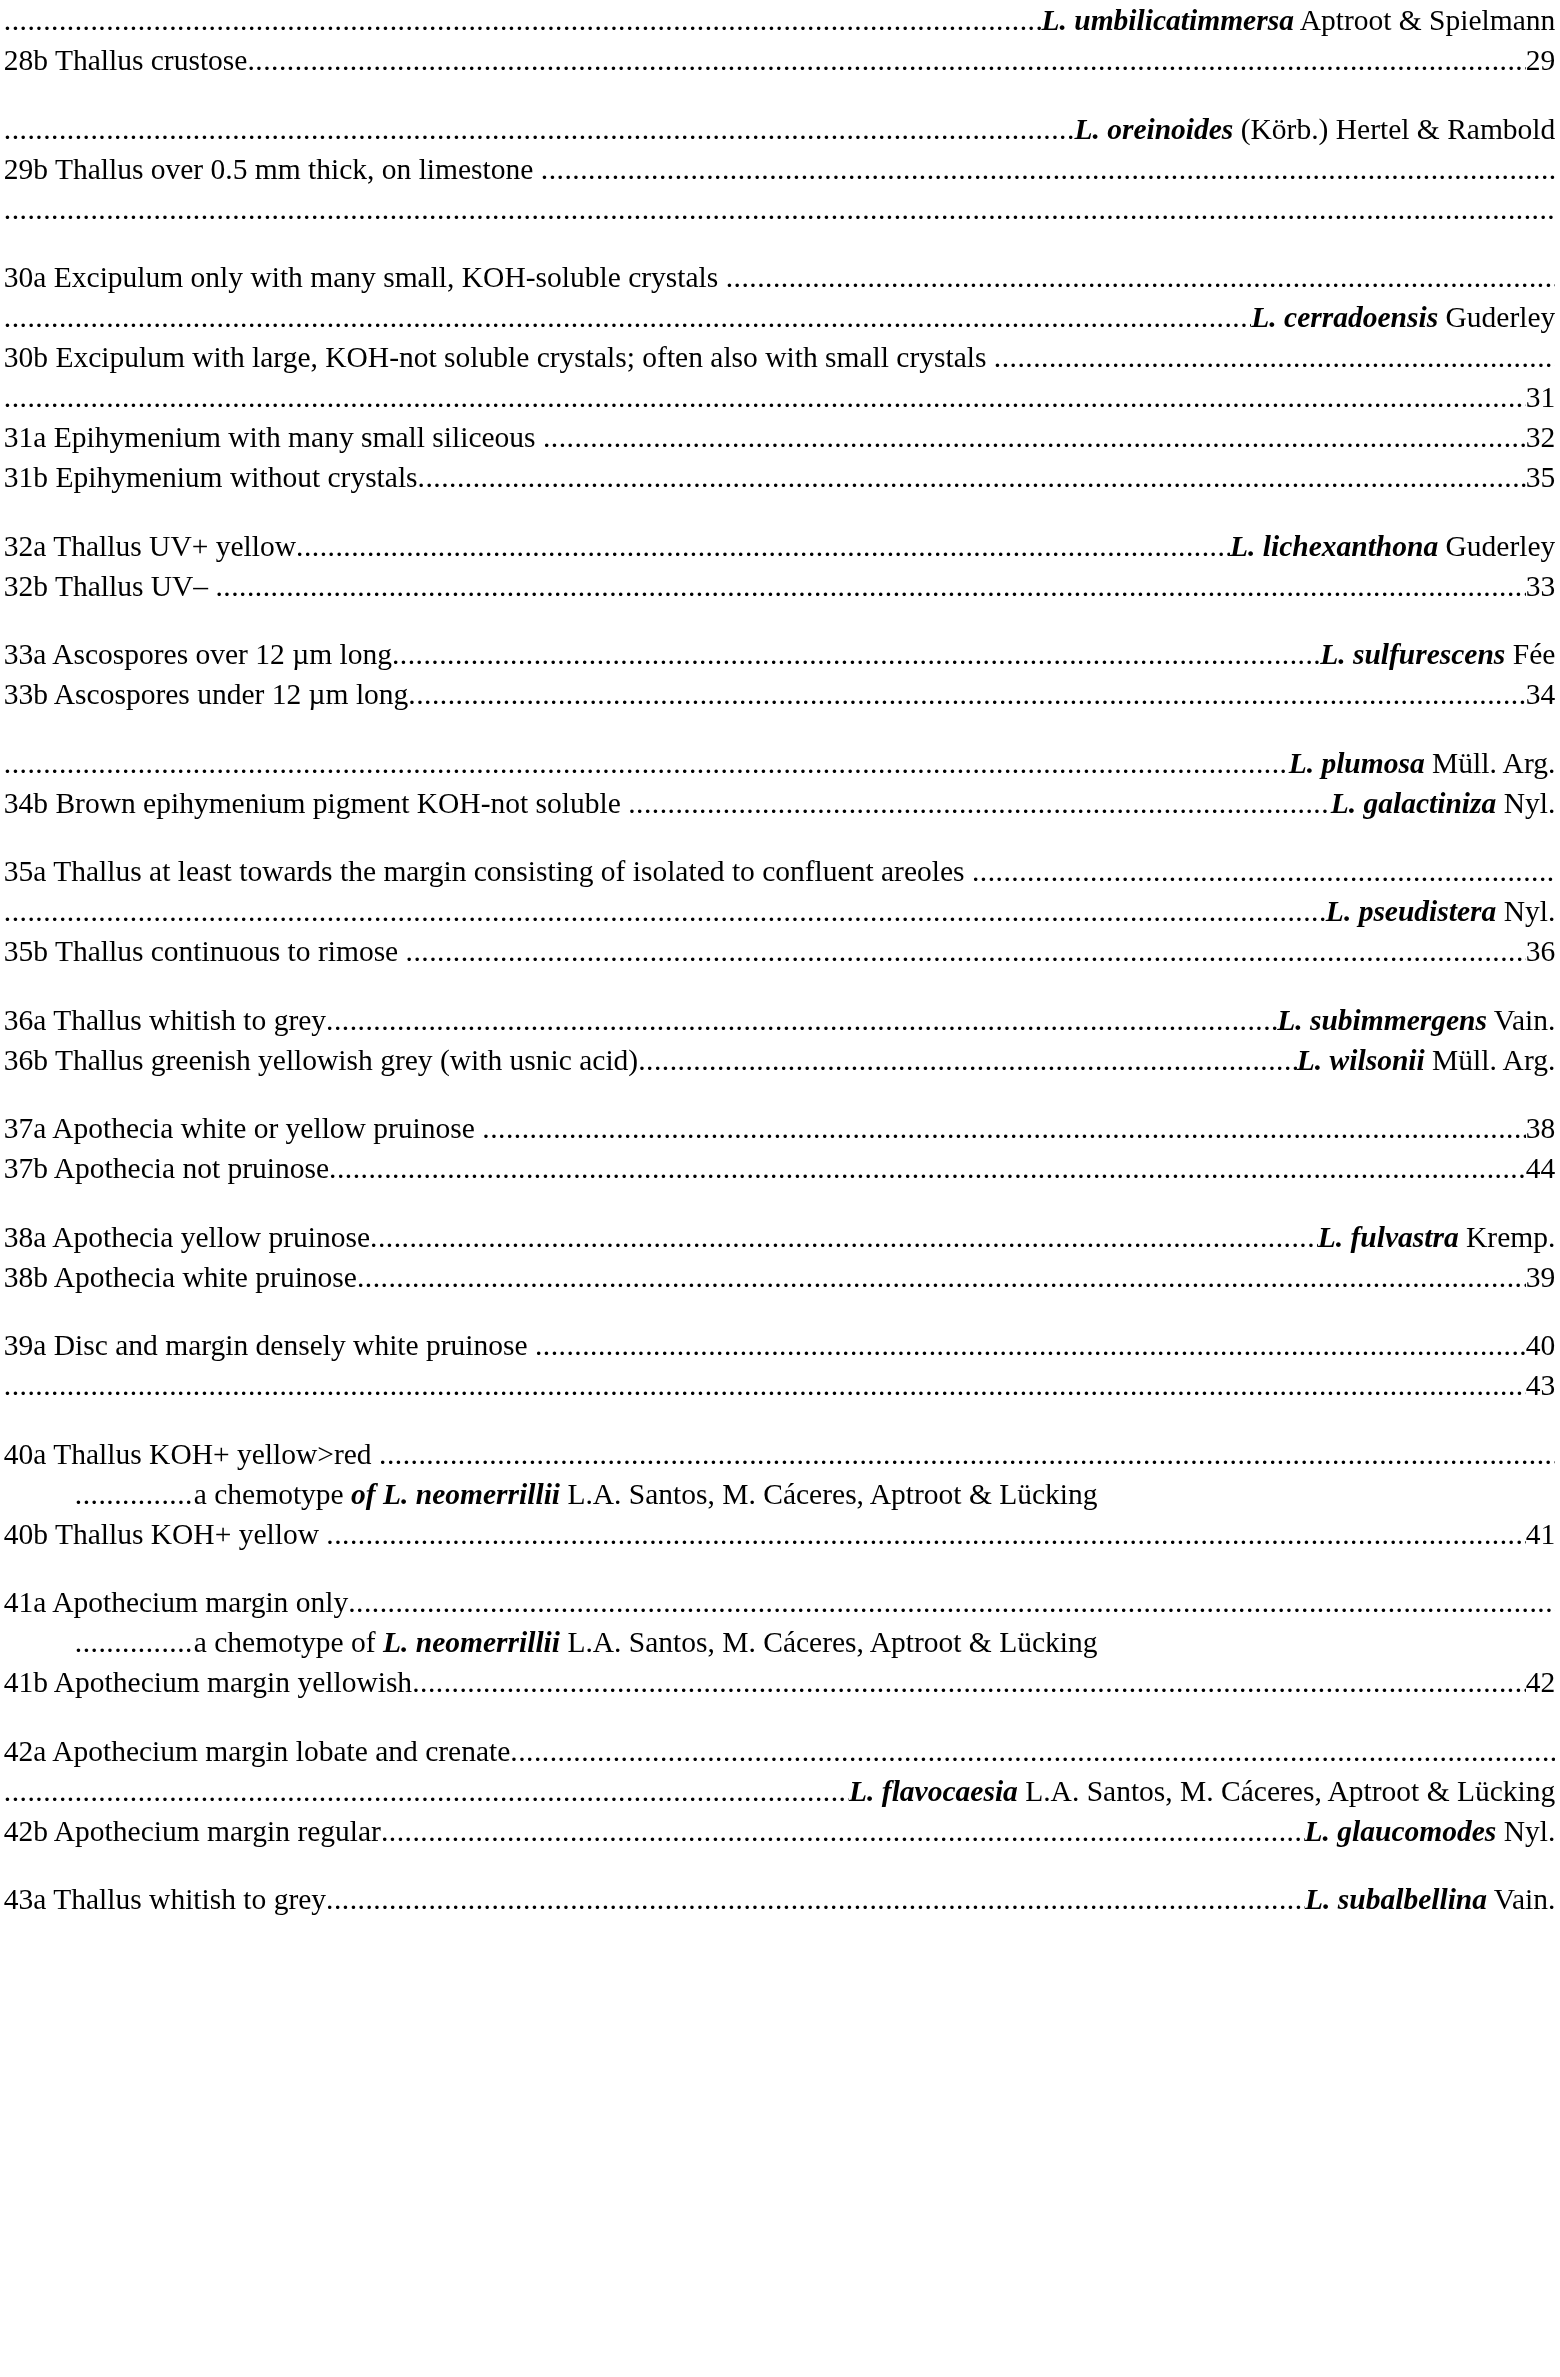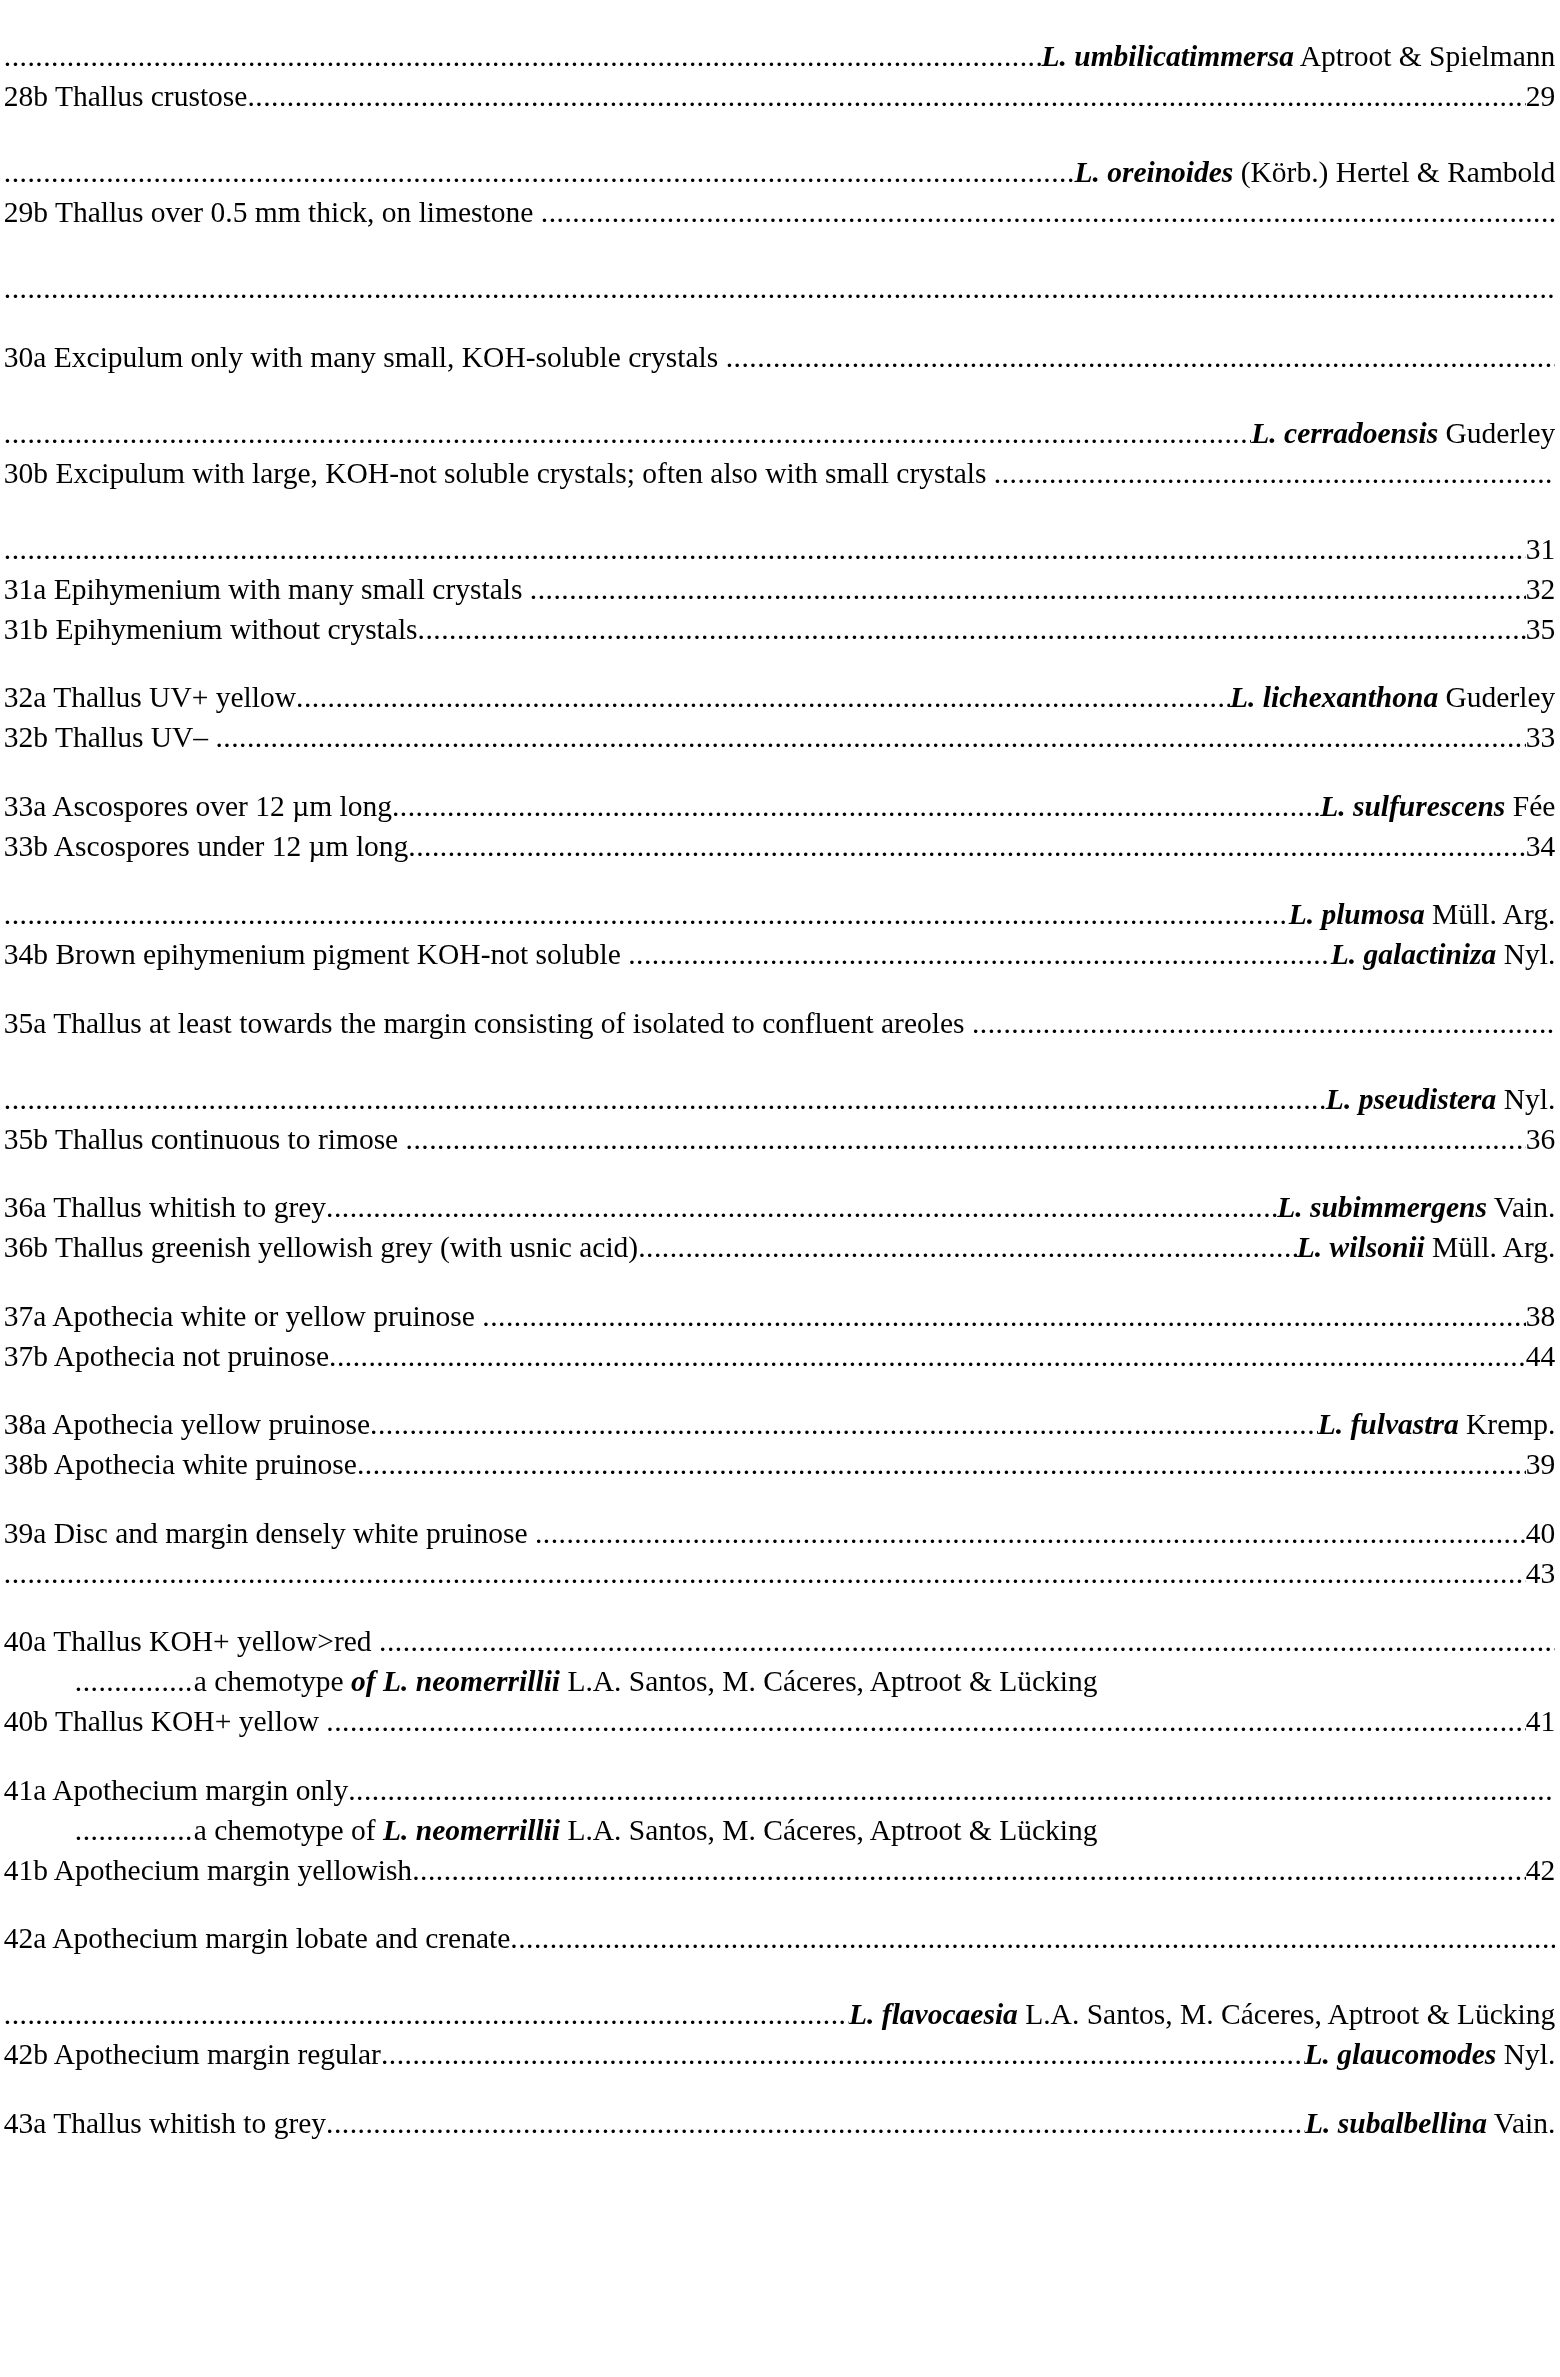--- a/index.html
+++ b/index.html
@@ -58,21 +58,20 @@
 
   .target {
     flex: 0 0 auto;
     white-space: pre;
     padding-left: 0;
   }
 
   
   .key-line.cont {
     padding-left: 0;
-    margin-top: 36px;
   }
   .key-line.cont .leader::before {
     content: "............................................................................................................................................................................................................................................................................................................";
   }
 
   
   .key-line.short-leader {
     padding-left: 71px;
   }
   .key-line.short-leader .leader {
@@ -108,21 +107,21 @@
       <div class="couplet-group">
         <div class="key-line cont"><span class="lead"></span><span class="leader"></span><span class="target"><span class="sp">L. oreinoides</span> <span class="auth">(Körb.) Hertel &amp; Rambold</span></span></div>
         <div class="key-line"><span class="lead">29b Thallus over 0.5 mm thick, on limestone </span><span class="leader"></span></div>
         <div class="key-line cont"><span class="lead"></span><span class="leader"></span></div>
       </div>
       <div class="couplet-group">
         <div class="key-line"><span class="lead">30a Excipulum only with many small, KOH-soluble crystals </span><span class="leader"></span></div>
         <div class="key-line cont"><span class="lead"></span><span class="leader"></span><span class="target"><span class="sp">L. cerradoensis</span> <span class="auth">Guderley</span></span></div>
         <div class="key-line"><span class="lead">30b Excipulum with large, KOH-not soluble crystals; often also with small crystals </span><span class="leader"></span></div>
         <div class="key-line cont"><span class="lead"></span><span class="leader"></span><span class="target"><span>31</span></span></div>
-        <div class="key-line"><span class="lead">31a Epihymenium with many small crystals </span><span class="leader"></span><span class="target"><span>32</span></span></div>
+        <div class="key-line"><span class="lead">31a Epihymenium with many small siliceous </span><span class="leader"></span><span class="target"><span>32</span></span></div>
         <div class="key-line"><span class="lead">31b Epihymenium without crystals</span><span class="leader"></span><span class="target"><span>35</span></span></div>
       </div>
       <div class="couplet-group">
         <div class="key-line"><span class="lead">32a Thallus UV+ yellow</span><span class="leader"></span><span class="target"><span class="sp">L. lichexanthona</span> <span class="auth">Guderley</span></span></div>
         <div class="key-line"><span class="lead">32b Thallus UV– </span><span class="leader"></span><span class="target"><span>33</span></span></div>
       </div>
       <div class="couplet-group">
         <div class="key-line"><span class="lead">33a Ascospores over 12 µm long</span><span class="leader"></span><span class="target"><span class="sp">L. sulfurescens</span> <span class="auth">Fée</span></span></div>
         <div class="key-line"><span class="lead">33b Ascospores under 12 µm long</span><span class="leader"></span><span class="target"><span>34</span></span></div>
       </div>

